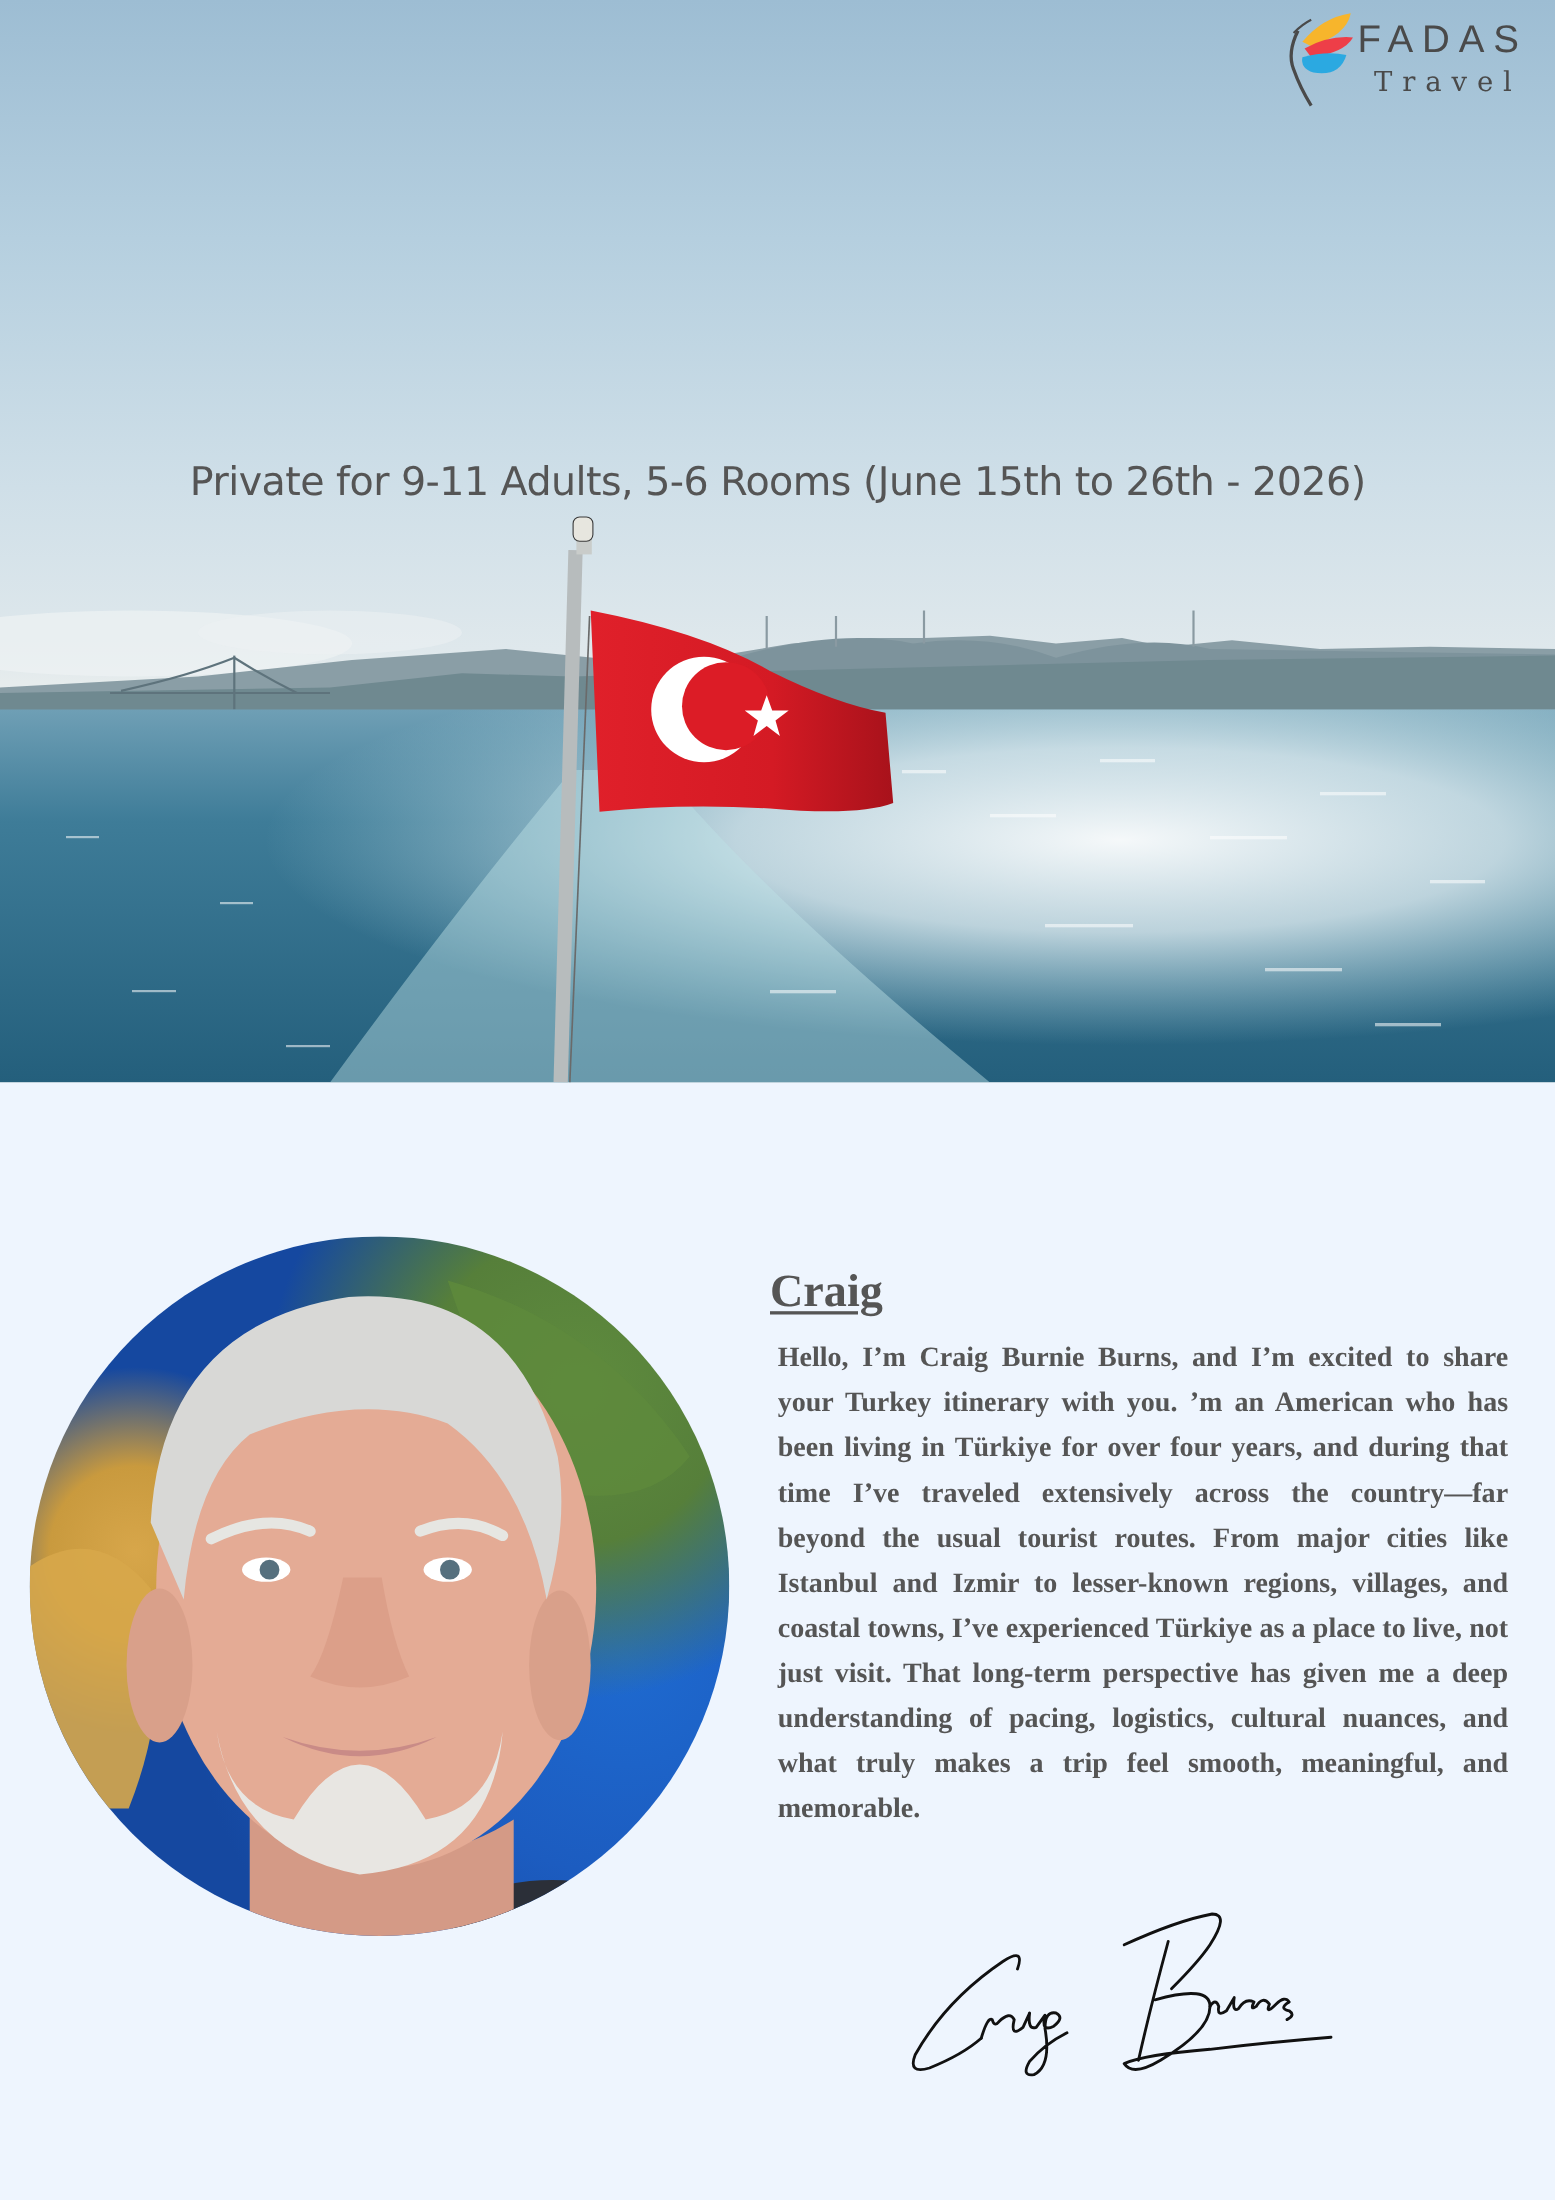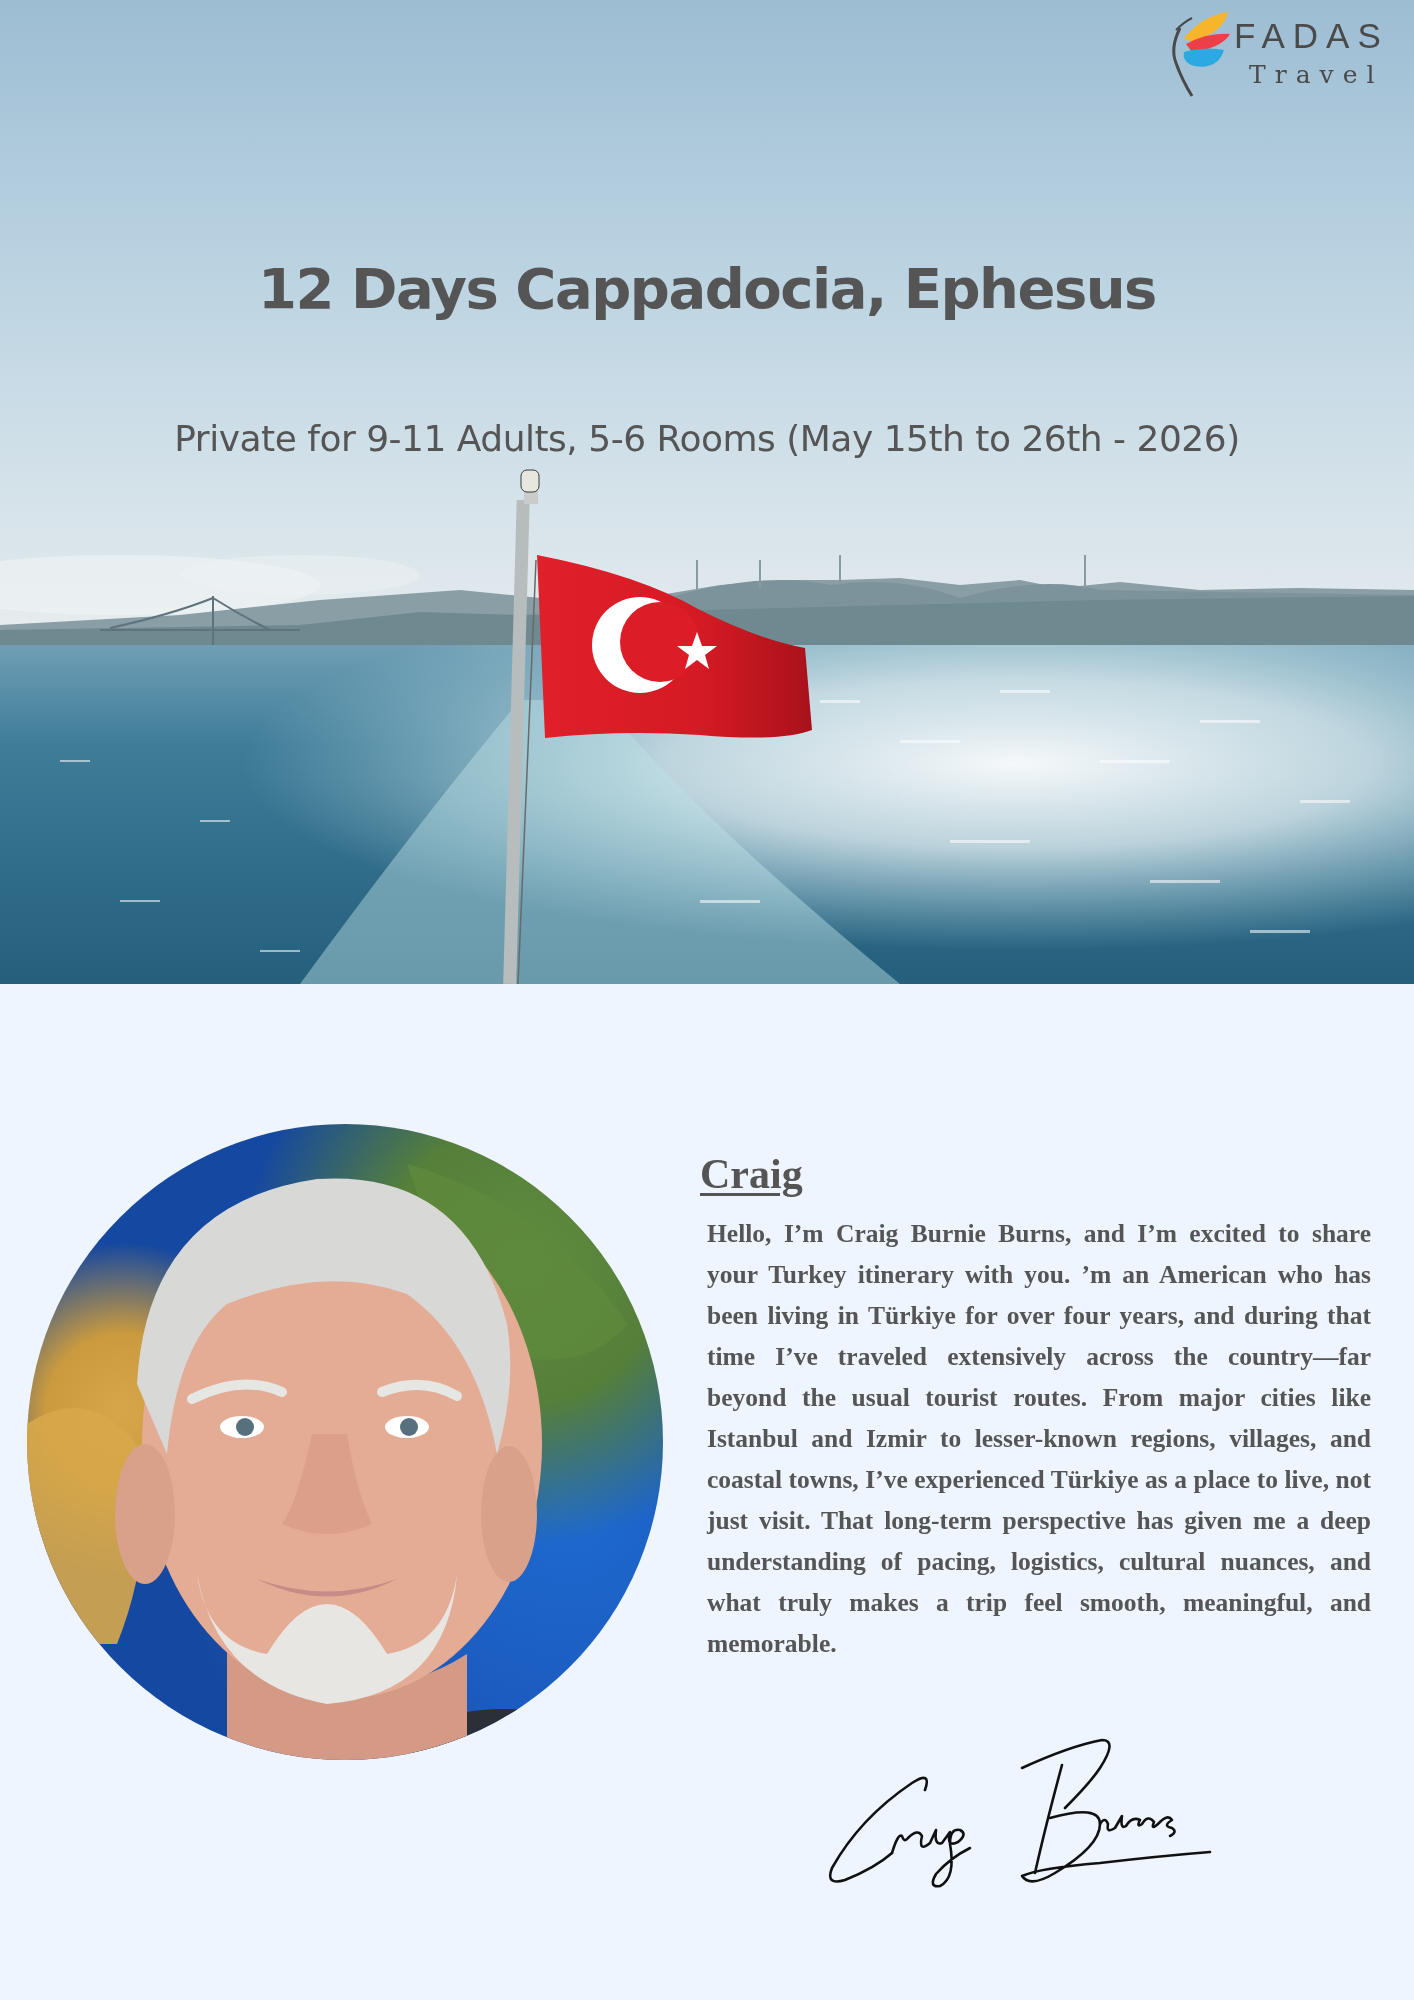--- a/index.html
+++ b/index.html
@@ -142,22 +142,21 @@
       <path d="M18 20 Q8 40 14 55 Q20 72 30 88" stroke="#4a4a4a" stroke-width="3" fill="none"></path>
       <path d="M14 22 Q22 14 30 10" stroke="#4a4a4a" stroke-width="2" fill="none"></path>
       <path d="M22 30 Q40 8 66 4 Q62 24 30 34 Z" fill="#F7B52C"></path>
       <path d="M24 36 Q46 24 68 26 Q60 40 30 44 Z" fill="#EE3E48"></path>
       <path d="M22 44 Q44 38 62 42 Q56 62 32 58 Q20 54 22 44 Z" fill="#2BA9E1"></path>
     </svg>
     <span class="brand">FADAS</span>
     <span class="sub">Travel</span>
   </div>
 
-  <div class="t2 l1">12 Days Cappadocia, Ephesus</div>
-  <div class="t3">Private for 9-11 Adults, 5-6 Rooms (May 15th to 26th - 2026)</div>
+  <div class="t3">Private for 9-11 Adults, 5-6 Rooms (June 15th to 26th - 2026)</div>
 </div>
 
 <div class="portrait">
   <svg width="636" height="636" viewBox="0 0 636 636">
 
     <path d="M0 300 Q60 260 110 320 Q130 420 90 520 L0 520 Z" fill="#d7a74a" opacity="0.9"></path>
     <path d="M380 40 Q520 80 600 200 Q560 250 470 230 Q420 160 380 40 Z" fill="#5e8a3c" opacity="0.85"></path>
     <path d="M450 260 Q520 300 500 380 Q470 420 450 360 Z" fill="#6e9a46" opacity="0.7"></path>
 
     <path d="M400 600 Q470 570 560 600 L560 636 L380 636 Z" fill="#2b2f38"></path>

